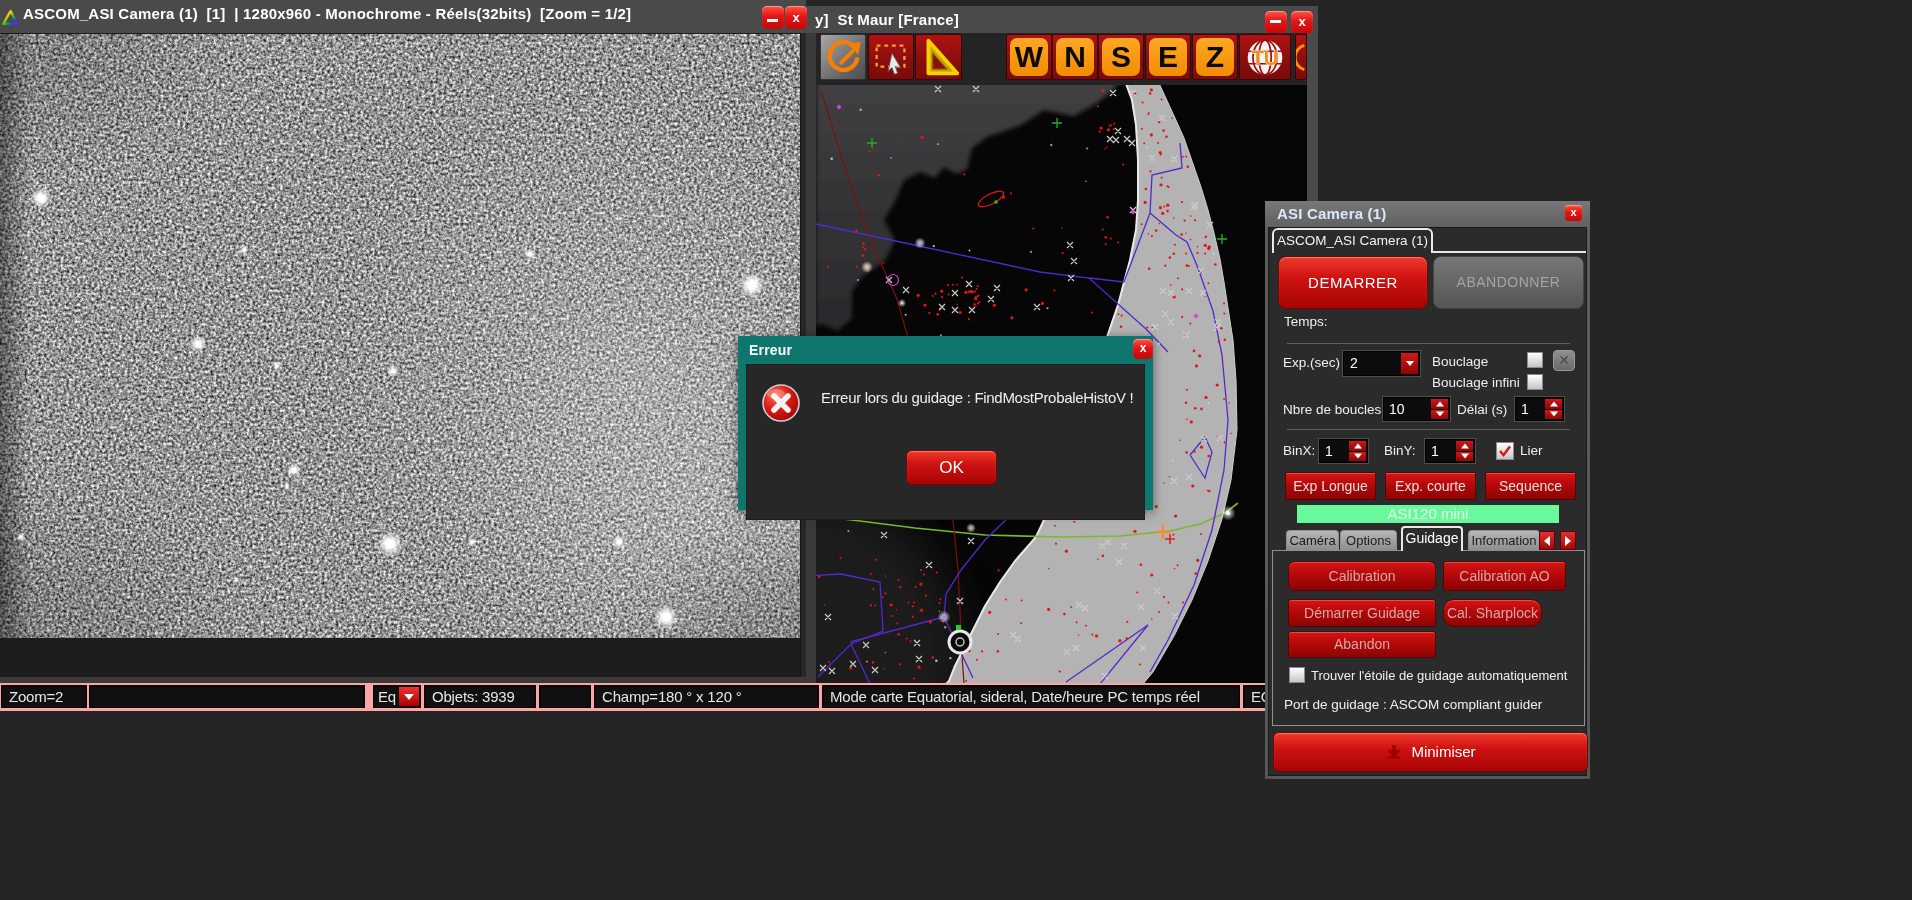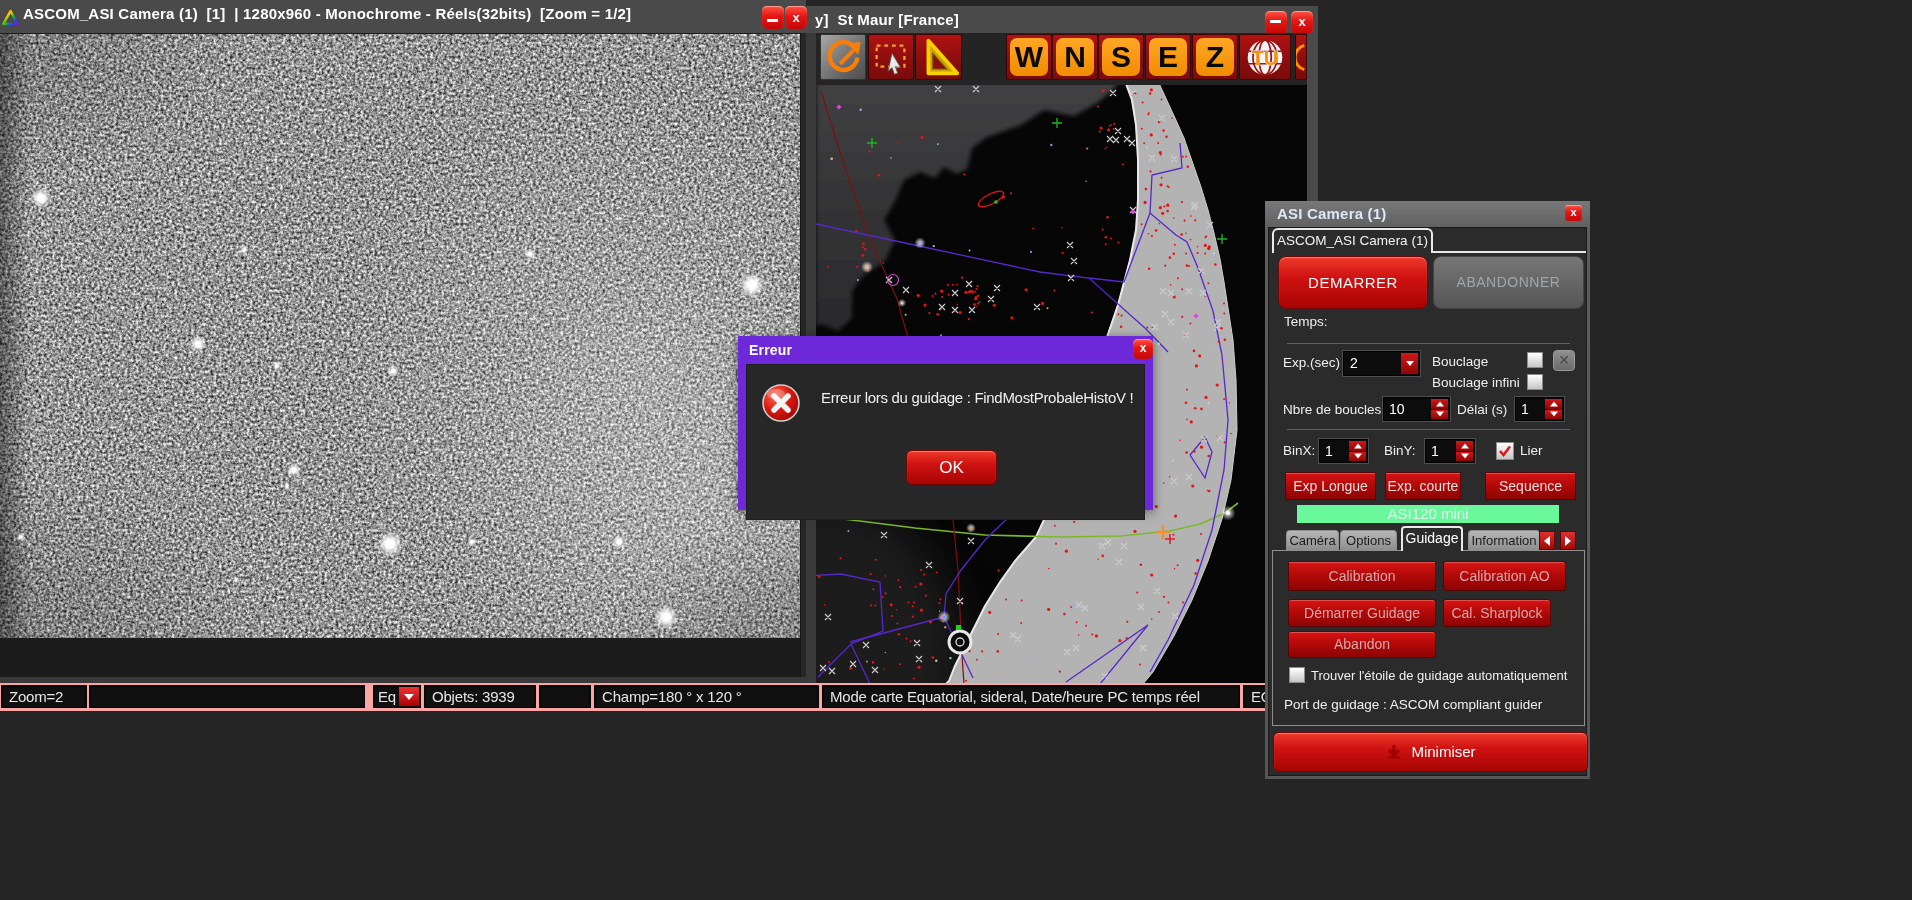--- a/index.html
+++ b/index.html
@@ -16,21 +16,21 @@
 
 #mapsb{position:absolute;left:0;top:683px;width:1318px;height:28px;background:#fca5a5}
 .sbc{position:absolute;top:2px;height:23px;background:#101010;border:1px solid #070707;box-shadow:inset 0 1px 2px rgba(0,0,0,0.8);color:#e6e6e6;font-size:15px;line-height:21px;padding-left:7px;letter-spacing:-0.2px;white-space:nowrap;overflow:hidden}
 
 #camwin{position:absolute;left:0;top:0;width:806px;height:677px;background:#1c1c1c}
 #camtitle{position:absolute;left:0;top:0;width:806px;height:33px;background:#4a4a4a}
 #camsb{position:absolute;left:0;top:647px;width:800px;height:30px;background:linear-gradient(180deg,#464646,#2d2d2d);color:#f2f2f2;font-size:15px;letter-spacing:-0.2px}
 .csbd{position:absolute;top:0;width:1px;height:30px;background:#1f1f1f;box-shadow:1px 0 0 #555}
 .csbt{position:absolute;top:7px}
 
-#dlg{position:absolute;left:738px;top:336px;width:415px;height:174px;background:#6d28d9;box-shadow:0 3px 10px rgba(0,0,0,0.5)}
+#dlg{position:absolute;left:738px;top:336px;width:415px;height:174px;background:#0f766e;box-shadow:0 3px 10px rgba(0,0,0,0.5)}
 #dlgin{position:absolute;left:8px;top:28px;width:399px;height:156px;background:#272727;border:1px solid #1e1e1e}
 .rbtn{position:absolute;border-radius:6px;background:linear-gradient(180deg,#ee3a2a 0%,#cf1212 40%,#a80404);border:1px solid #6e0808;box-shadow:inset 0 1px 1px rgba(255,255,255,0.35);color:#fff;text-align:center}
 
 #panel{position:absolute;left:1265px;top:201px;width:325px;height:578px;background:linear-gradient(180deg,#787878,#5d5d5d 30px,#565656)}
 #pbody{position:absolute;left:3px;top:26px;width:319px;height:549px;background:#2b2b2b;border:1px solid #1a1a1a}
 .lbl{position:absolute;color:#efefef;font-size:13.5px;white-space:nowrap}
 .hr{position:absolute;height:1px;background:#5f5f5f}
 .spin{position:absolute;height:24px;background:#0c0c0c;border:1px solid #000;box-shadow:0 0 0 1px #4e4e4e;display:flex}
 .spv{color:#fff;font-size:14px;line-height:22px;padding-left:5px;flex:1}
 .spb{width:17px;margin:1px;display:flex;flex-direction:column;gap:1px}
@@ -738,38 +738,38 @@
           <i class="dn"></i>
         </span>
       </div>
       <div class="cb" style="left:227px;top:214px;width:18px;height:18px">
         <svg width="14" height="13" viewBox="0 0 14 13">
           <path d="M2 6 L5.5 10 L12 1.5" fill="none" stroke="#e01818" stroke-width="2.6"></path>
         </svg>
       </div>
       <div class="lbl" style="left:251px;top:215px">Lier</div>
       <div class="pbtn" style="left:16px;top:244px;width:91px;height:28px;line-height:26px">Exp Longue</div>
-      <div class="pbtn" style="left:116px;top:244px;width:76px;height:28px;line-height:26px">Exp. courte</div>
+      <div class="pbtn" style="left:116px;top:244px;width:91px;height:28px;line-height:26px">Exp. courte</div>
       <div class="pbtn" style="left:216px;top:244px;width:91px;height:28px;line-height:26px">Sequence</div>
       <div style="position:absolute;left:28px;top:277px;width:262px;height:18px;background:#69f89b;color:#e4fff0;font-size:15px;line-height:17px;text-align:center">ASI120 mini</div>
       <div class="tab" style="left:17px;width:53px">Caméra</div>
       <div class="tab" style="left:71px;width:57px">Options</div>
       <div class="tab" style="left:132px;top:298px;height:25px;width:62px;background:#2b2b2b;color:#fff;border-color:#e9e9e9;border-width:2px;font-size:14px;z-index:2">Guidage</div>
       <div class="tab" style="left:199px;width:72px">Information</div>
       <div class="arrbtn" style="left:270px;top:303px">
         <i style="border-top:5px solid transparent;border-bottom:5px solid transparent;border-right:6px solid #fff"></i>
       </div>
       <div class="arrbtn" style="left:291px;top:303px">
         <i style="border-top:5px solid transparent;border-bottom:5px solid transparent;border-left:6px solid #fff"></i>
       </div>
       <div style="position:absolute;left:3px;top:322px;width:313px;height:176px;border:1px solid #8f8f8f"></div>
-      <div class="pbtn" style="left:19px;top:333px;width:148px;height:30px;line-height:28px;border-radius:1px;color:#d8a8a8">Calibration</div>
+      <div class="pbtn" style="left:19px;top:333px;width:148px;height:30px;line-height:28px;border-radius:7px;color:#d8a8a8">Calibration</div>
       <div class="pbtn" style="left:174px;top:333px;width:123px;height:30px;line-height:28px;border-radius:3px;color:#d8a8a8">Calibration AO</div>
       <div class="pbtn" style="left:19px;top:371px;width:148px;height:28px;line-height:26px;border-radius:3px;color:#d8a8a8">Démarrer Guidage</div>
-      <div class="pbtn" style="left:174px;top:371px;width:108px;height:28px;line-height:26px;border-radius:3px;color:#d8a8a8">Cal. Sharplock</div>
+      <div class="pbtn" style="left:174px;top:371px;width:99px;height:28px;line-height:26px;border-radius:11px;color:#d8a8a8">Cal. Sharplock</div>
       <div class="pbtn" style="left:19px;top:403px;width:148px;height:27px;line-height:25px;border-radius:3px;color:#d8a8a8">Abandon</div>
       <div class="cb" style="left:20px;top:439px;width:16px;height:16px"></div>
       <div class="lbl" style="left:42px;top:440px;font-size:13px">Trouver l'étoile de guidage automatiquement</div>
       <div class="lbl" style="left:15px;top:469px;font-size:13.5px">Port de guidage : ASCOM compliant guider</div>
       <div class="rbtn" style="left:4px;top:504px;width:315px;height:40px;font-size:15px;line-height:38px;border-radius:6px"><svg width="18" height="16" viewBox="0 0 18 16" style="vertical-align:-3px;margin-right:8px">
           <path d="M9 1 V9 M4 6 L9 11 L14 6" stroke="#a00000" stroke-width="3.4" fill="none"></path>
           <path d="M3 13.5 H15" stroke="#a00000" stroke-width="2.6"></path>
         </svg>Minimiser</div>
     </div>
   </div>

